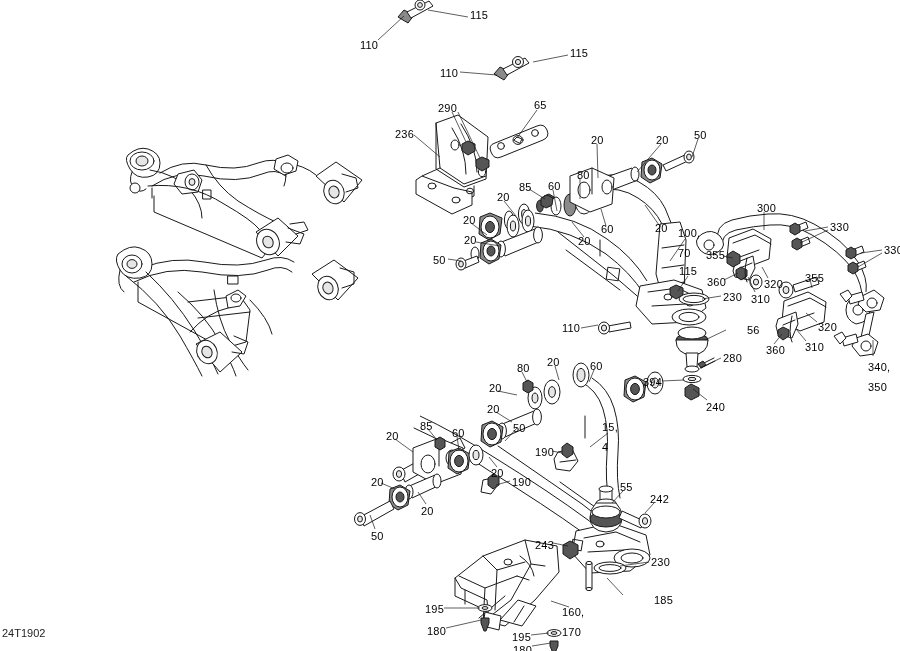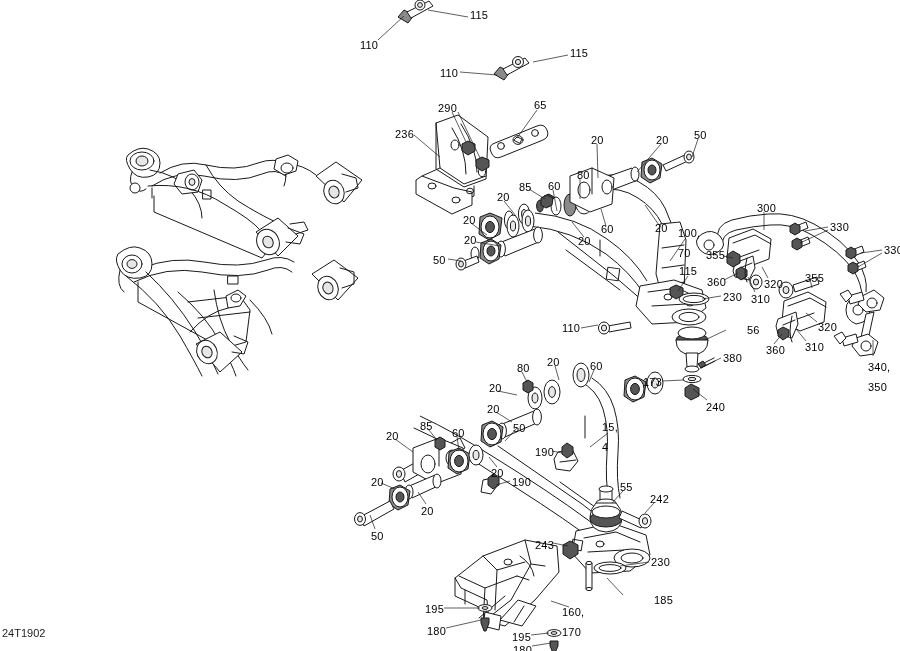--- a/index.html
+++ b/index.html
@@ -534,22 +534,22 @@
       <div class="lbl" style="left: 578px; top: 236px;">20</div>
       <div class="lbl" style="left: 601px; top: 224px;">60</div>
       <div class="lbl" style="left: 655px; top: 223px;">20</div>
       <div class="lbl" style="left: 464px; top: 235px;">20</div>
       <div class="lbl" style="left: 433px; top: 255px;">50</div>
       <div class="lbl two" style="left: 678px; top: 223px;">100,
 70</div>
       <div class="lbl" style="left: 679px; top: 266px;">115</div>
       <div class="lbl" style="left: 723px; top: 292px;">230</div>
       <div class="lbl" style="left: 727px; top: 325px; margin-left: 20px;">56</div>
-      <div class="lbl" style="left: 723px; top: 353px;">380</div>
-      <div class="lbl" style="left: 643px; top: 377px;">173</div>
+      <div class="lbl" style="left: 723px; top: 353px;">280</div>
+      <div class="lbl" style="left: 643px; top: 377px;">394</div>
       <div class="lbl" style="left: 706px; top: 402px; text-align: right;">240</div>
       <div class="lbl" style="left: 562px; top: 323px;">110</div>
       <div class="lbl" style="left: 757px; top: 203px;">300</div>
       <div class="lbl" style="left: 830px; top: 222px;">330</div>
       <div class="lbl" style="left: 884px; top: 245px;">330</div>
       <div class="lbl" style="left: 706px; top: 250px;">355</div>
       <div class="lbl" style="left: 707px; top: 277px;">360</div>
       <div class="lbl" style="left: 764px; top: 279px;">320</div>
       <div class="lbl" style="left: 751px; top: 294px;">310</div>
       <div class="lbl" style="left: 805px; top: 273px;">355</div>

